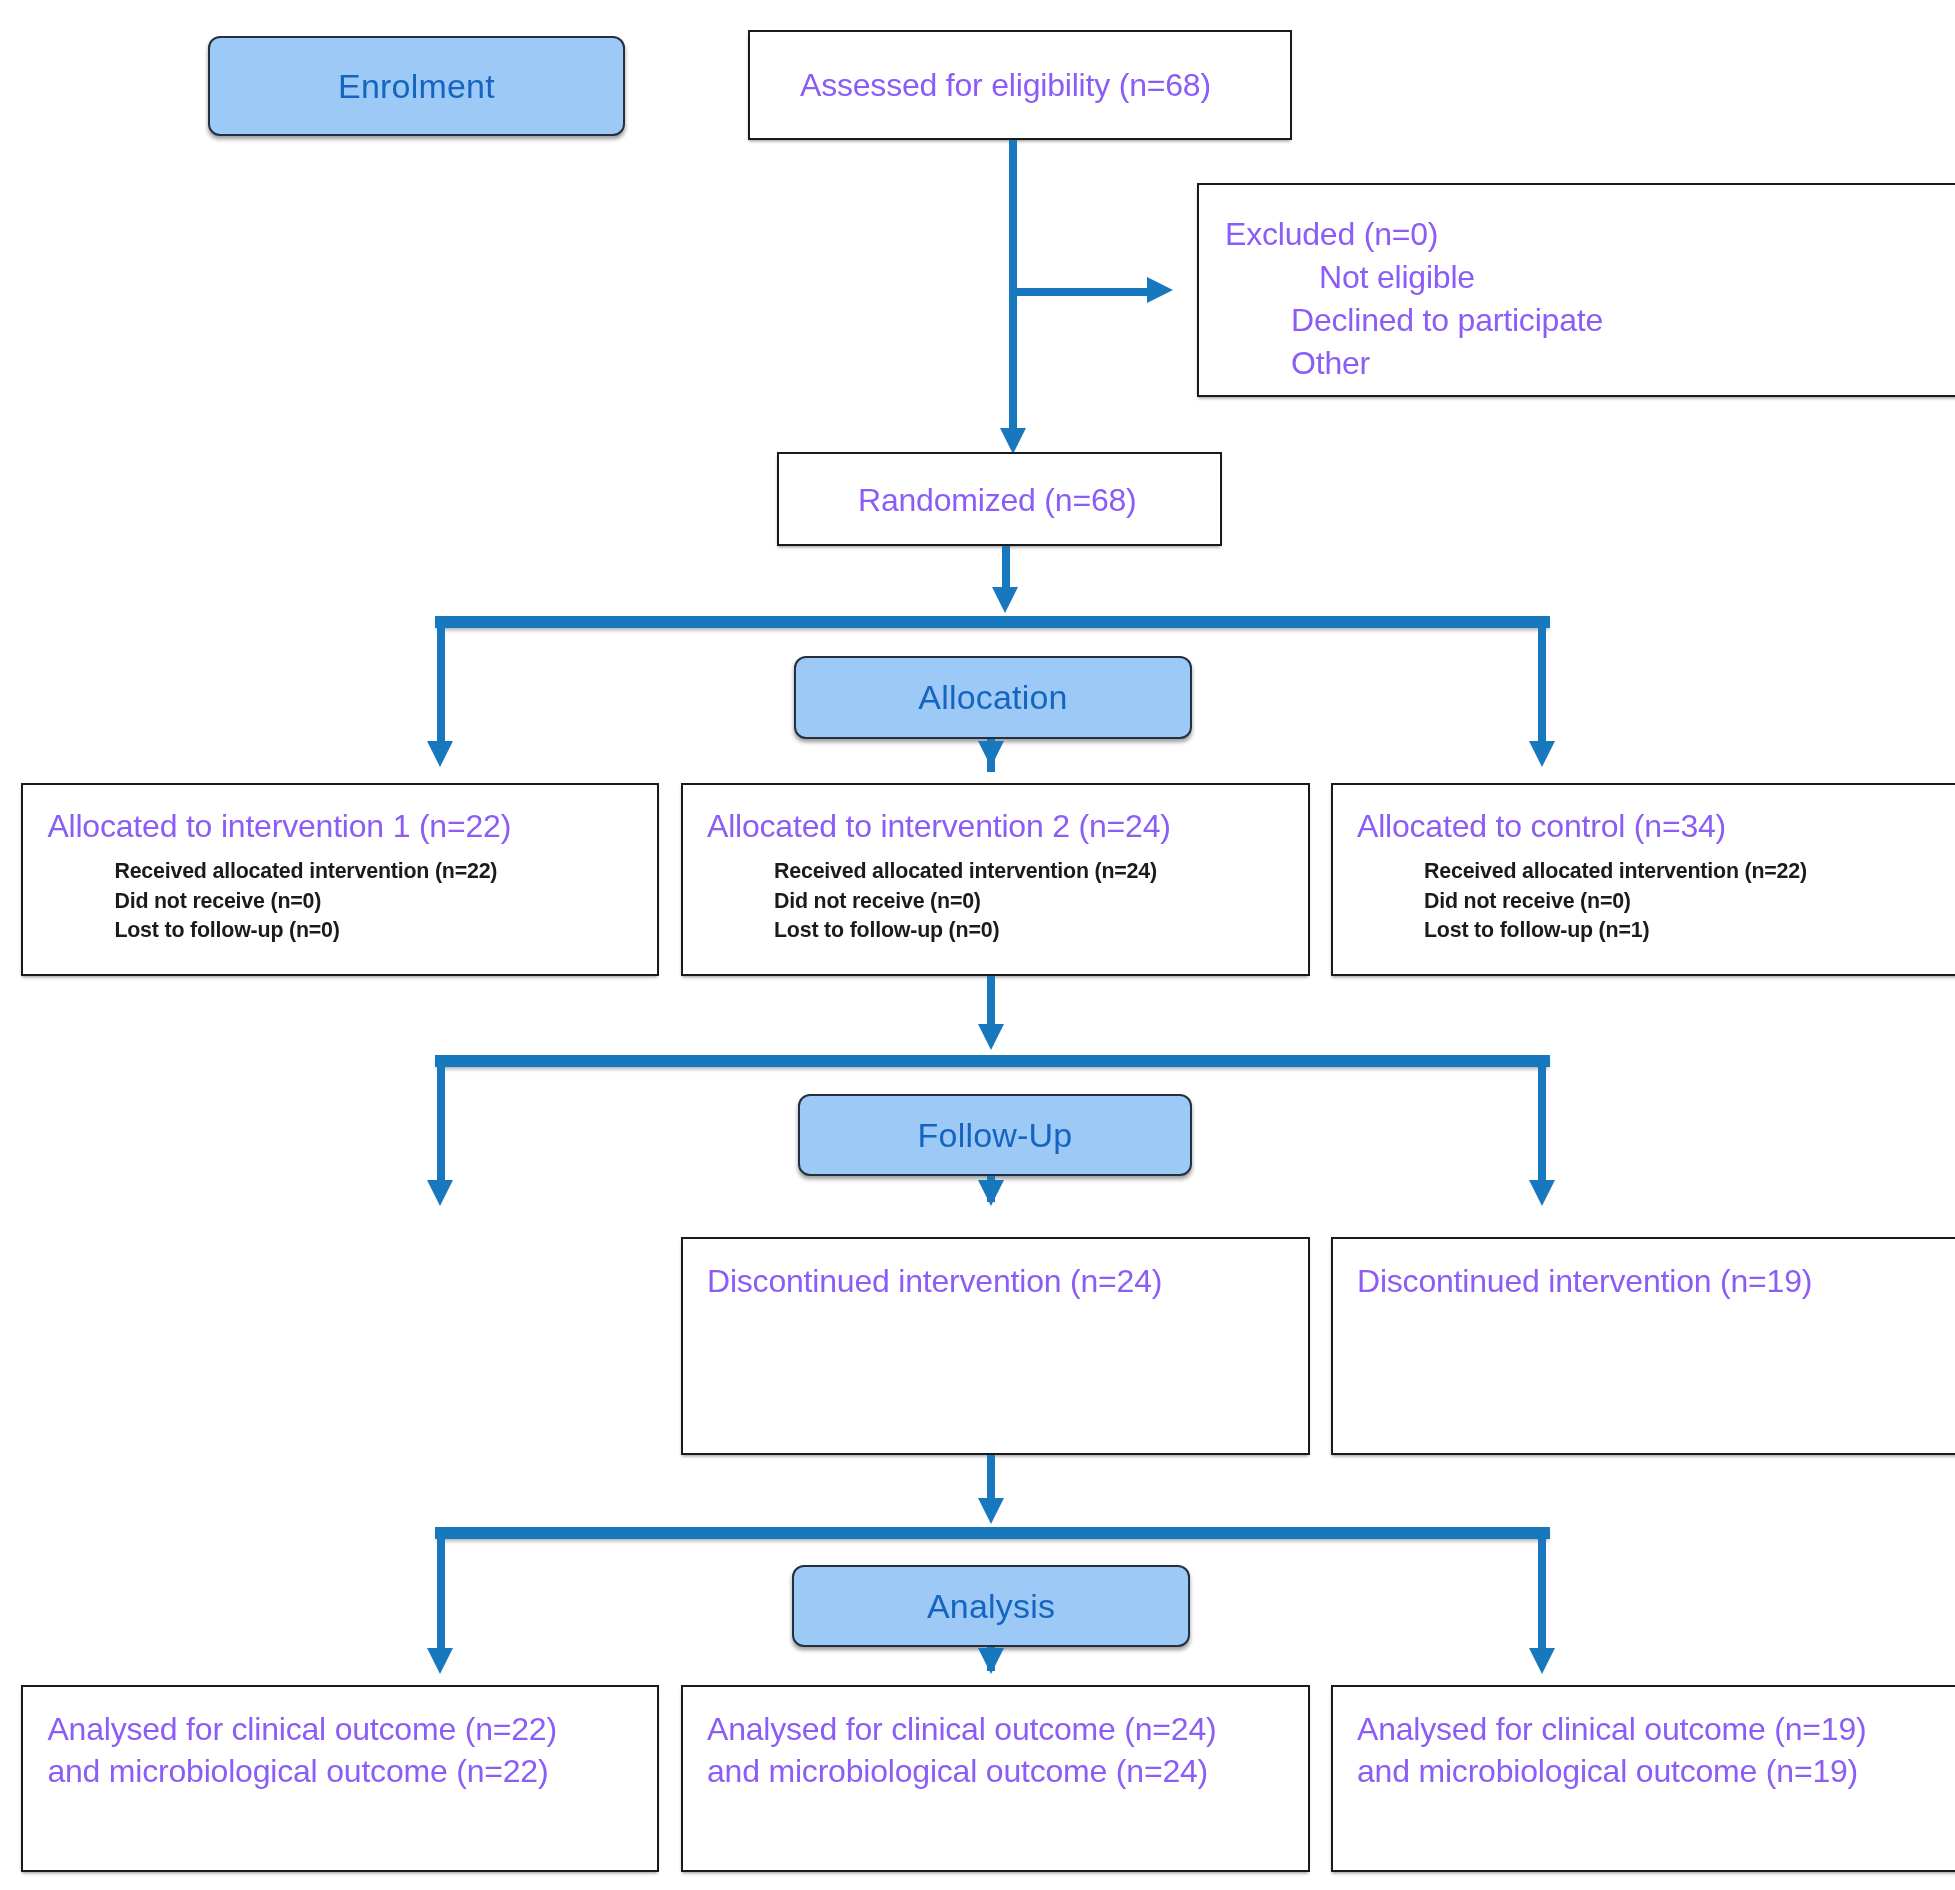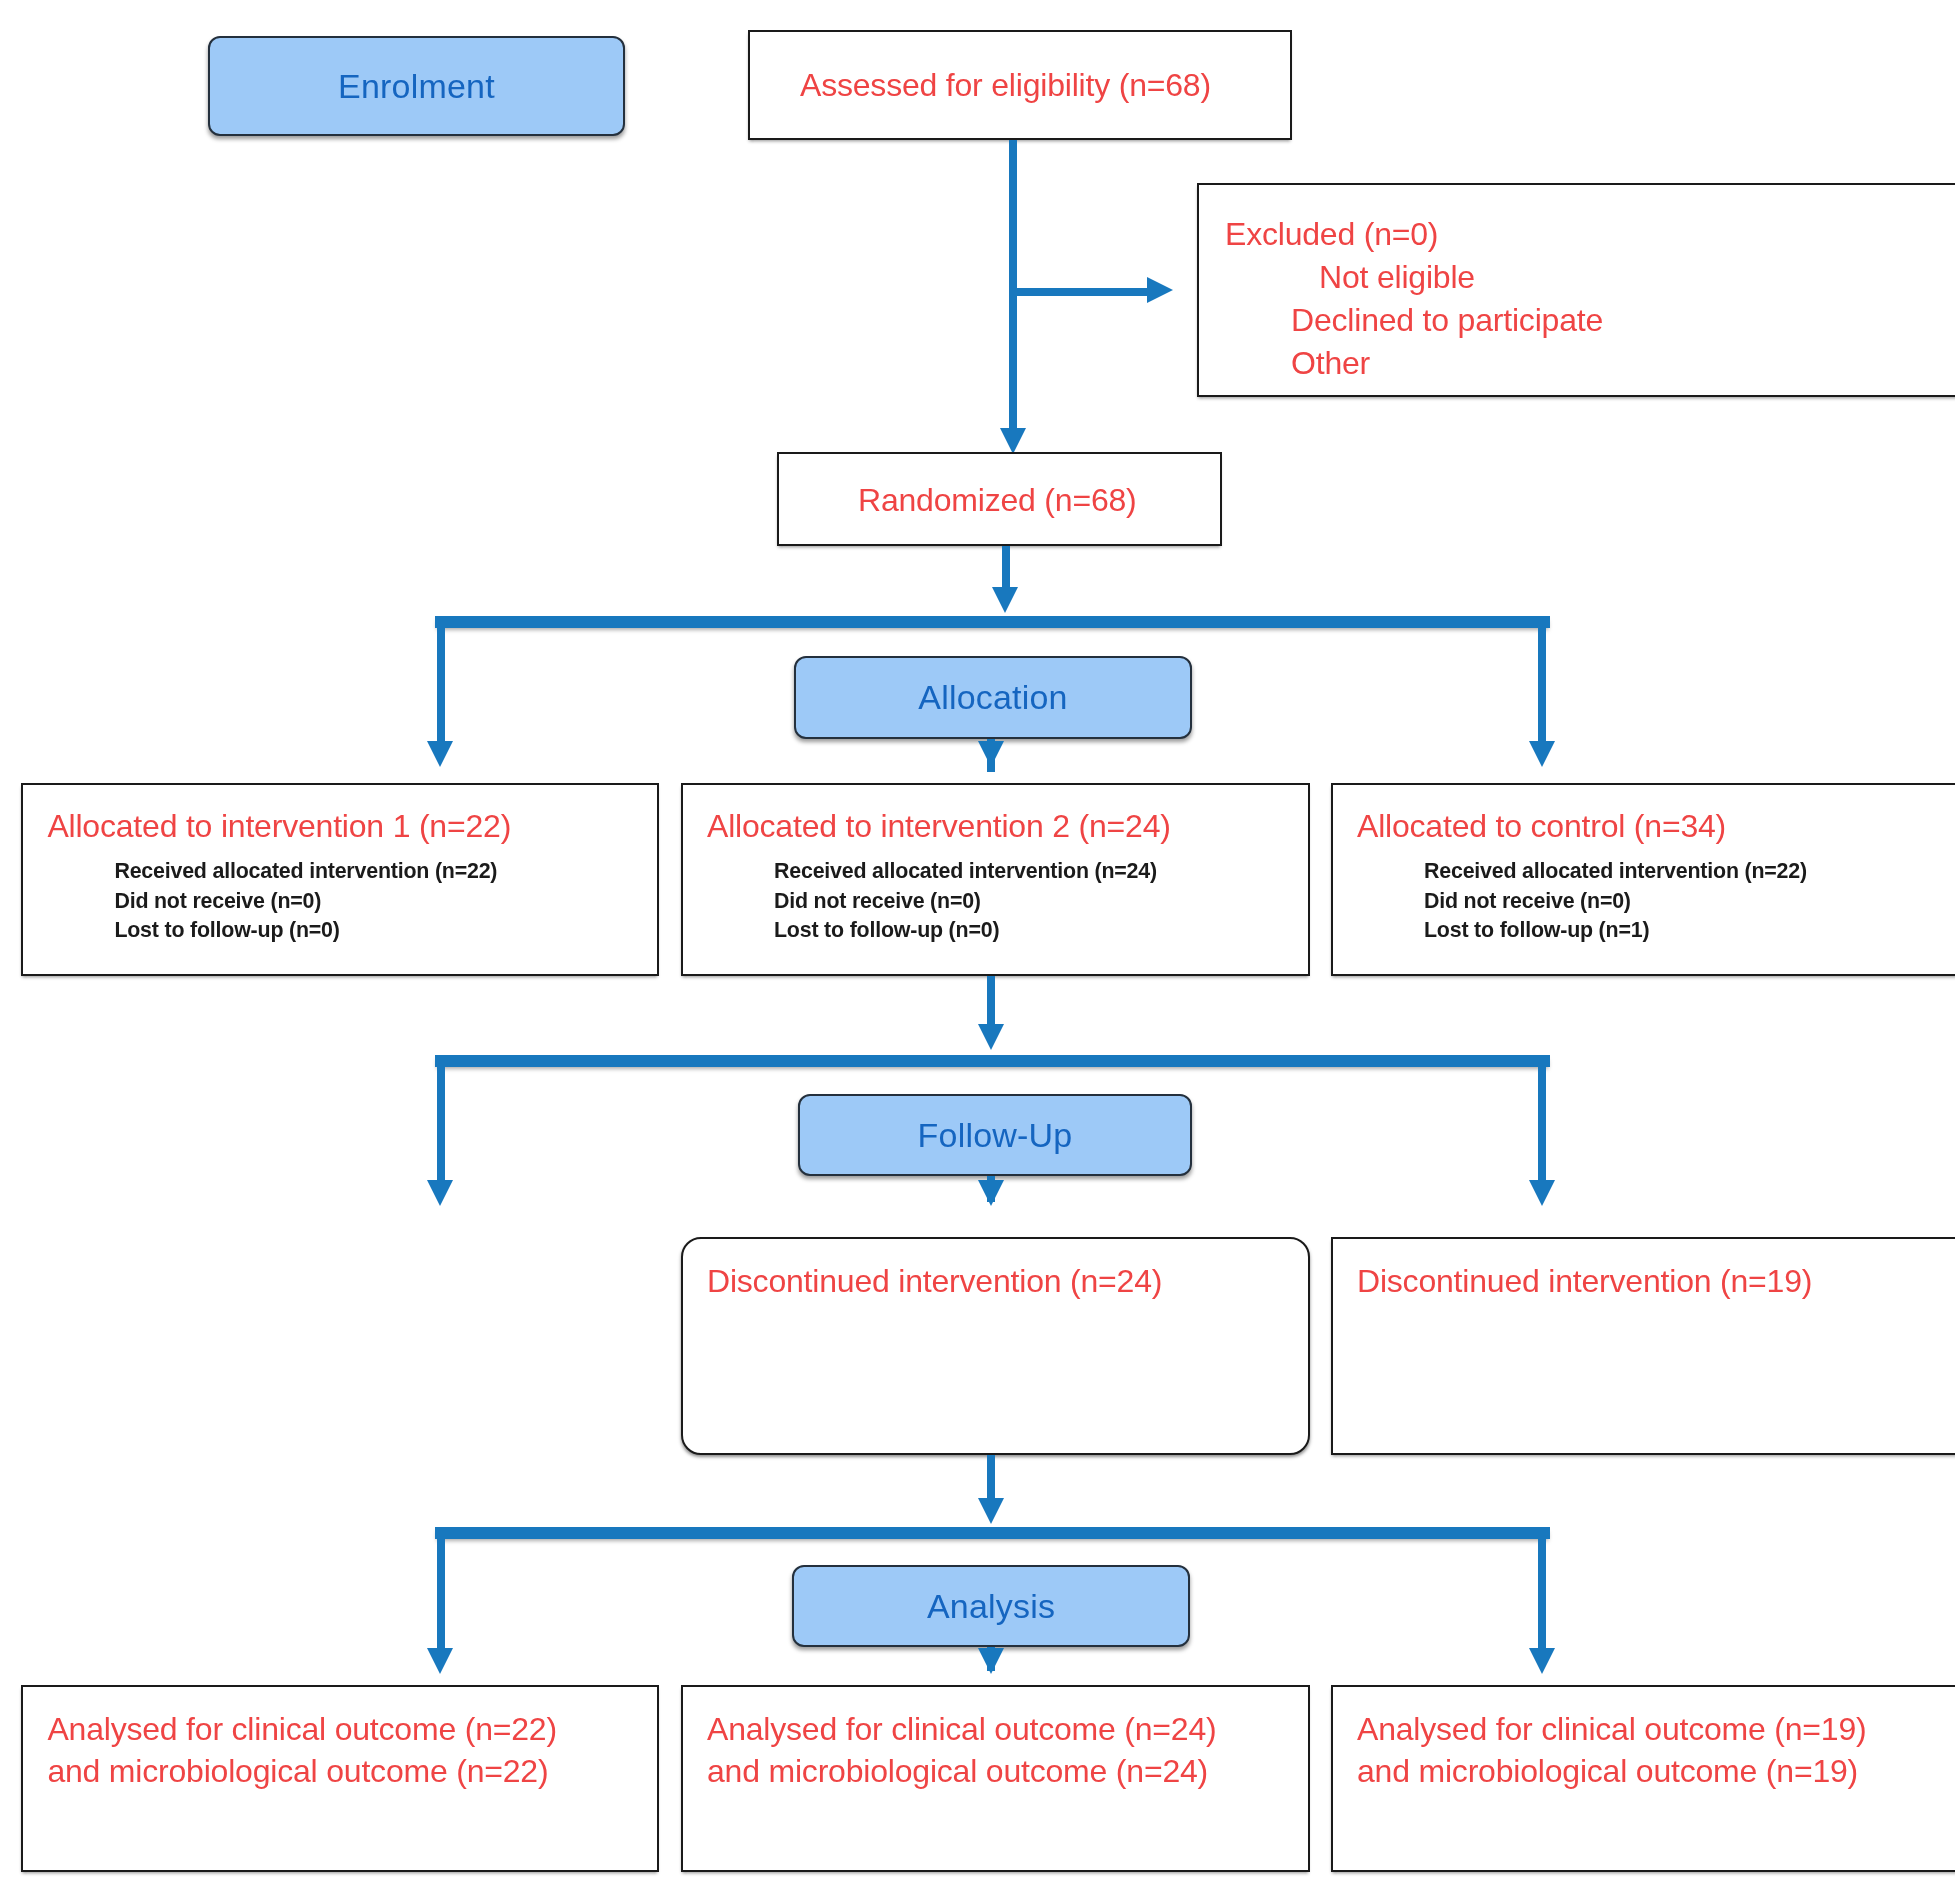--- a/index.html
+++ b/index.html
@@ -21,21 +21,21 @@
   
   .box {
     position: absolute;
     box-sizing: border-box;
     background: #ffffff;
     border: 2.6px solid #1a1a1a;
     box-shadow: 0 2.6px 3.4px -0.9px rgba(0,0,0,0.45);
   }
   .box-text {
     position: absolute;
-    color: #ef4444;
+    color: #8b5cf6;
     font-size: 32px;
     line-height: 1.30;
     letter-spacing: -0.2px;
     white-space: pre-line;
   }
   .sub-list {
     position: absolute;
     color: #1b1b1b;
     font-size: 21.4px;
     font-weight: bold;
@@ -179,21 +179,21 @@
   <div class="vline" style="left:1538px; top:1062px; height:124px;"></div>
   <div class="arrow-down" style="left:1529px; top:1180px;"></div>
 
   <div class="phase" style="left:798px; top:1094px; width:394px; height:82px;">
     <span>Follow-Up</span>
   </div>
   <div class="vline" style="left:987px; top:1176px; height:26px;"></div>
   <div class="arrow-down" style="left:978px; top:1180px;"></div>
 
 
-  <div class="box" style="left:681px; top:1237px; width:629px; height:218px;border-radius:20px;">
+  <div class="box" style="left:681px; top:1237px; width:629px; height:218px;">
     <div class="box-text" style="left:24px; top:22px;">Discontinued intervention (n=24)</div>
   </div>
 
   <div class="box" style="left:1331px; top:1237px; width:638px; height:218px;">
     <div class="box-text" style="left:24px; top:22px;">Discontinued intervention (n=19)</div>
   </div>
 
   <div class="vline" style="left:987px; top:1455px; height:53px;"></div>
   <div class="arrow-down" style="left:978px; top:1498px;"></div>
 

